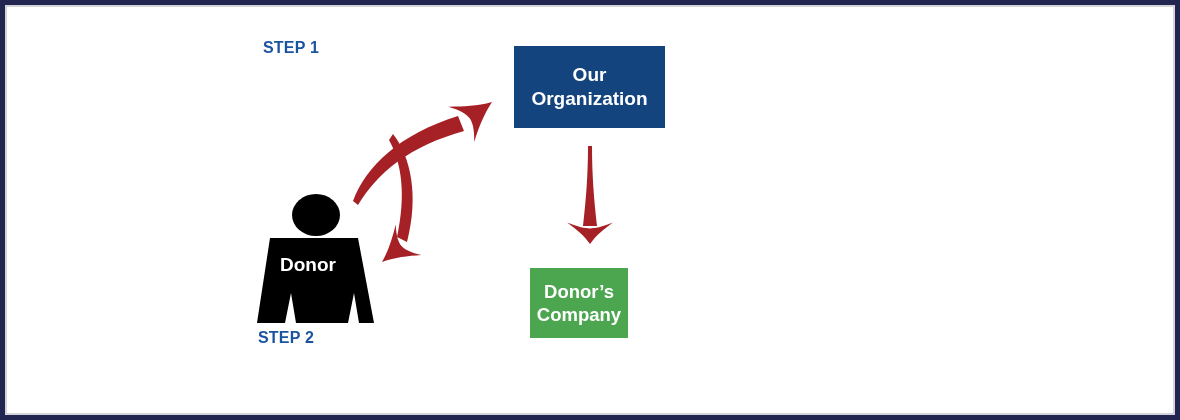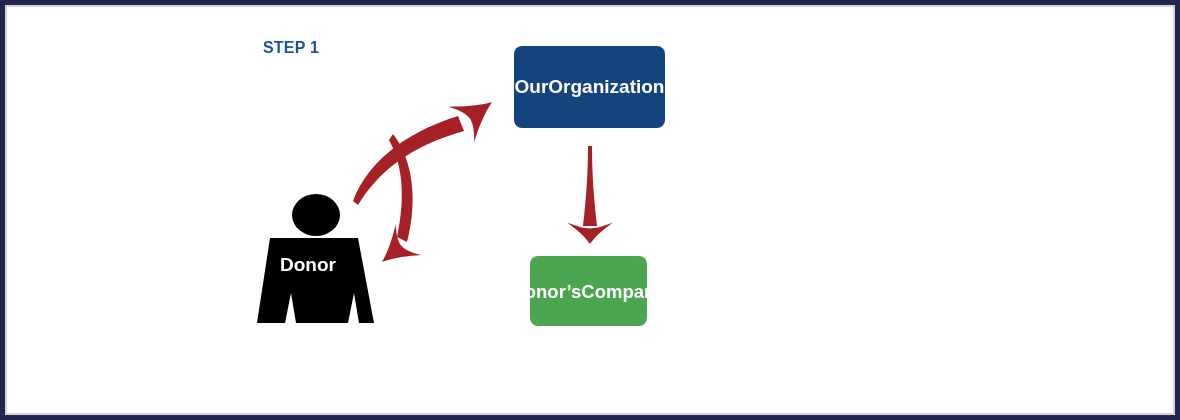--- a/index.html
+++ b/index.html
@@ -33,40 +33,39 @@
   }
   .arrow-layer {
     position: absolute;
     left: 0; top: 0;
     width: 1180px; height: 420px;
     z-index: 1;
   }
   .node {
     position: absolute;
     display: flex;
-    flex-direction: row;
+    flex-direction: column;
     align-items: center;
     justify-content: center;
     color: #ffffff;
     font-weight: bold;
     text-align: center;
     z-index: 2;
     box-sizing: border-box;
-    border-radius: 8px;
   }
   .node-org {
     left: 514px; top: 46px;
     width: 151px; height: 82px;
     background: #14447E;
     font-size: 19px;
     line-height: 24px;
   }
   .node-company {
-    left: 530px; top: 256px;
-    width: 117px; height: 70px;
+    left: 530px; top: 268px;
+    width: 98px; height: 70px;
     background: #4CA64F;
     font-size: 18.5px;
     line-height: 23px;
   }
   .step {
     position: absolute;
     z-index: 2;
   }
   .step-label {
     font-size: 16px;
@@ -129,20 +128,21 @@
   </div>
 
   <div class="node node-org">
     <div>Our</div>
     <div>Organization</div>
   </div>
 
   <div class="donor-label">Donor</div>
 
   <div class="step" id="step-2">
+    <div class="step-label">STEP 2</div>
   </div>
 
   <div class="node node-company">
     <div>Donor’s</div>
     <div>Company</div>
   </div>
 
 
   <div class="frame">
     <div class="frame-inner"></div>

